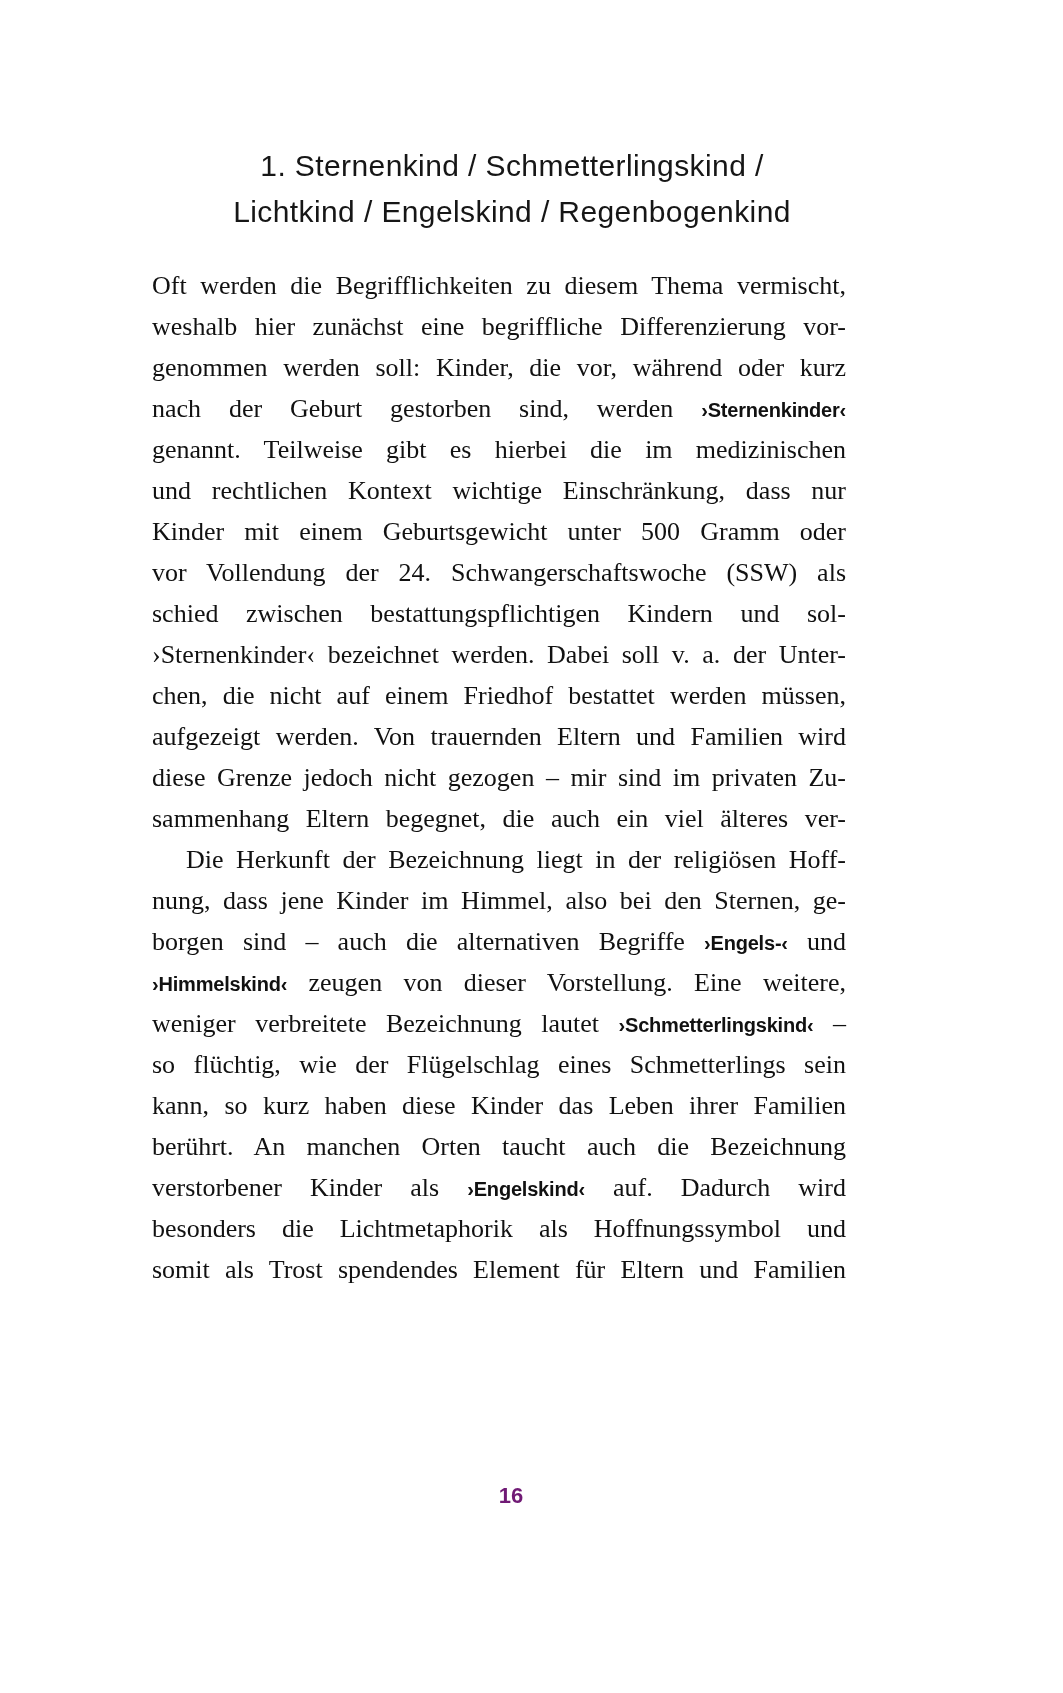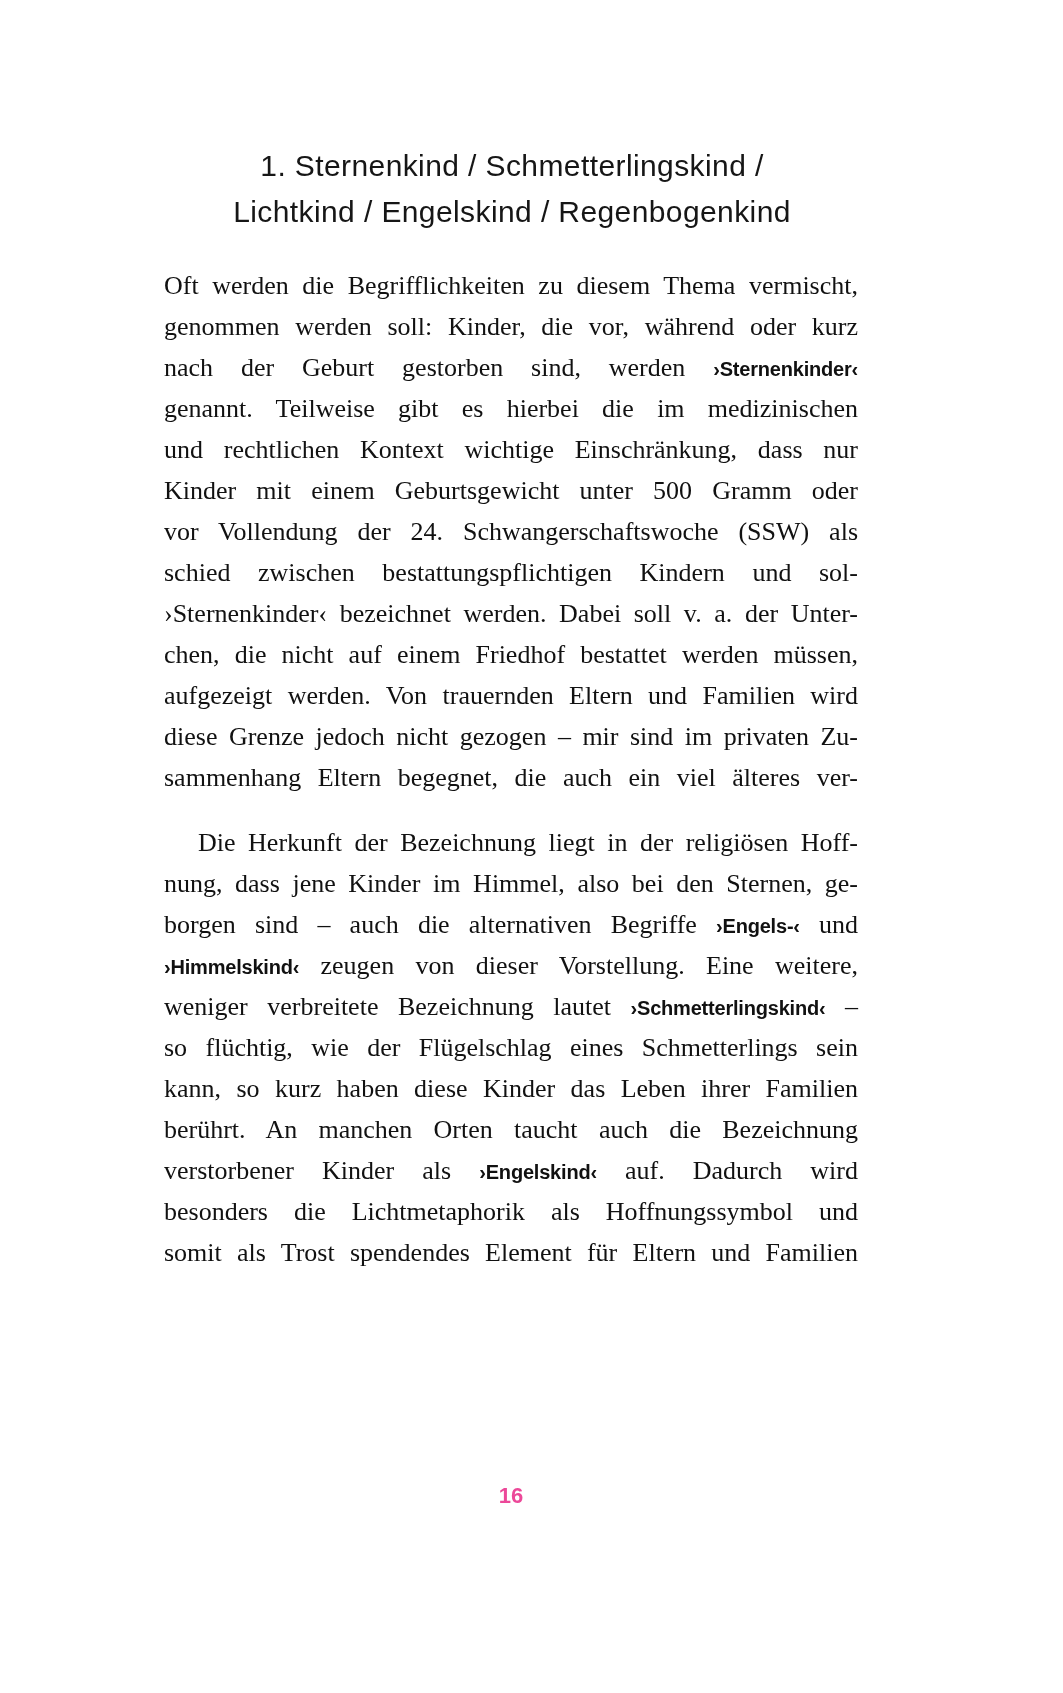--- a/index.html
+++ b/index.html
@@ -30,69 +30,69 @@
     font-family: "Liberation Sans", sans-serif;
     font-weight: 400;
     font-size: 30px;
     line-height: 46px;
     letter-spacing: 0.4px;
     color: #161616;
   }
   .body-text {
     position: absolute;
     top: 265px;
-    left: 164px;
+    left: 152px;
     width: 694px;
   }
   .line {
     height: 41px;
     line-height: 41px;
     font-size: 26px;
     white-space: normal;
     overflow: visible;
   }
   .line.just {
     text-align: justify;
     text-align-last: justify;
     text-justify: inter-word;
   }
   .line.indent {
     padding-left: 34px;
-    margin-top: 24px;
   }
   .term {
     font-family: "Liberation Sans", sans-serif;
     font-weight: 700;
     font-size: 20px;
     letter-spacing: -0.2px;
   }
   .page-number {
     position: absolute;
     top: 1483px;
     left: 164px;
     width: 694px;
     text-align: center;
     font-family: "Liberation Sans", sans-serif;
     font-weight: 700;
     font-size: 22px;
-    color: #ec4899;
+    color: #701a75;
   }
 </style>
 </head>
 <body>
 
 <div class="page">
 
   <div class="heading">
     <div>1. Sternenkind / Schmetterlingskind /</div>
     <div>Lichtkind / Engelskind / Regenbogenkind</div>
   </div>
 
   <div class="body-text">
       <div class="line just"><span>Oft werden die Begrifflichkeiten zu diesem Thema vermischt,</span></div>
+      <div class="line just"><span>weshalb hier zunächst eine begriffliche Differenzierung vor-</span></div>
       <div class="line just"><span>genommen werden soll: Kinder, die vor, während oder kurz</span></div>
       <div class="line just"><span>nach der Geburt gestorben sind, werden </span><span class="term">›Sternenkinder‹</span></div>
       <div class="line just"><span>genannt. Teilweise gibt es hierbei die im medizinischen</span></div>
       <div class="line just"><span>und rechtlichen Kontext wichtige Einschränkung, dass nur</span></div>
       <div class="line just"><span>Kinder mit einem Geburtsgewicht unter 500 Gramm oder</span></div>
       <div class="line just"><span>vor Vollendung der 24. Schwangerschaftswoche (SSW) als</span></div>
       <div class="line just"><span>schied zwischen bestattungspflichtigen Kindern und sol-</span></div>
       <div class="line just"><span>›Sternenkinder‹ bezeichnet werden. Dabei soll v. a. der Unter-</span></div>
       <div class="line just"><span>chen, die nicht auf einem Friedhof bestattet werden müssen,</span></div>
       <div class="line just"><span>aufgezeigt werden. Von trauernden Eltern und Familien wird</span></div>

